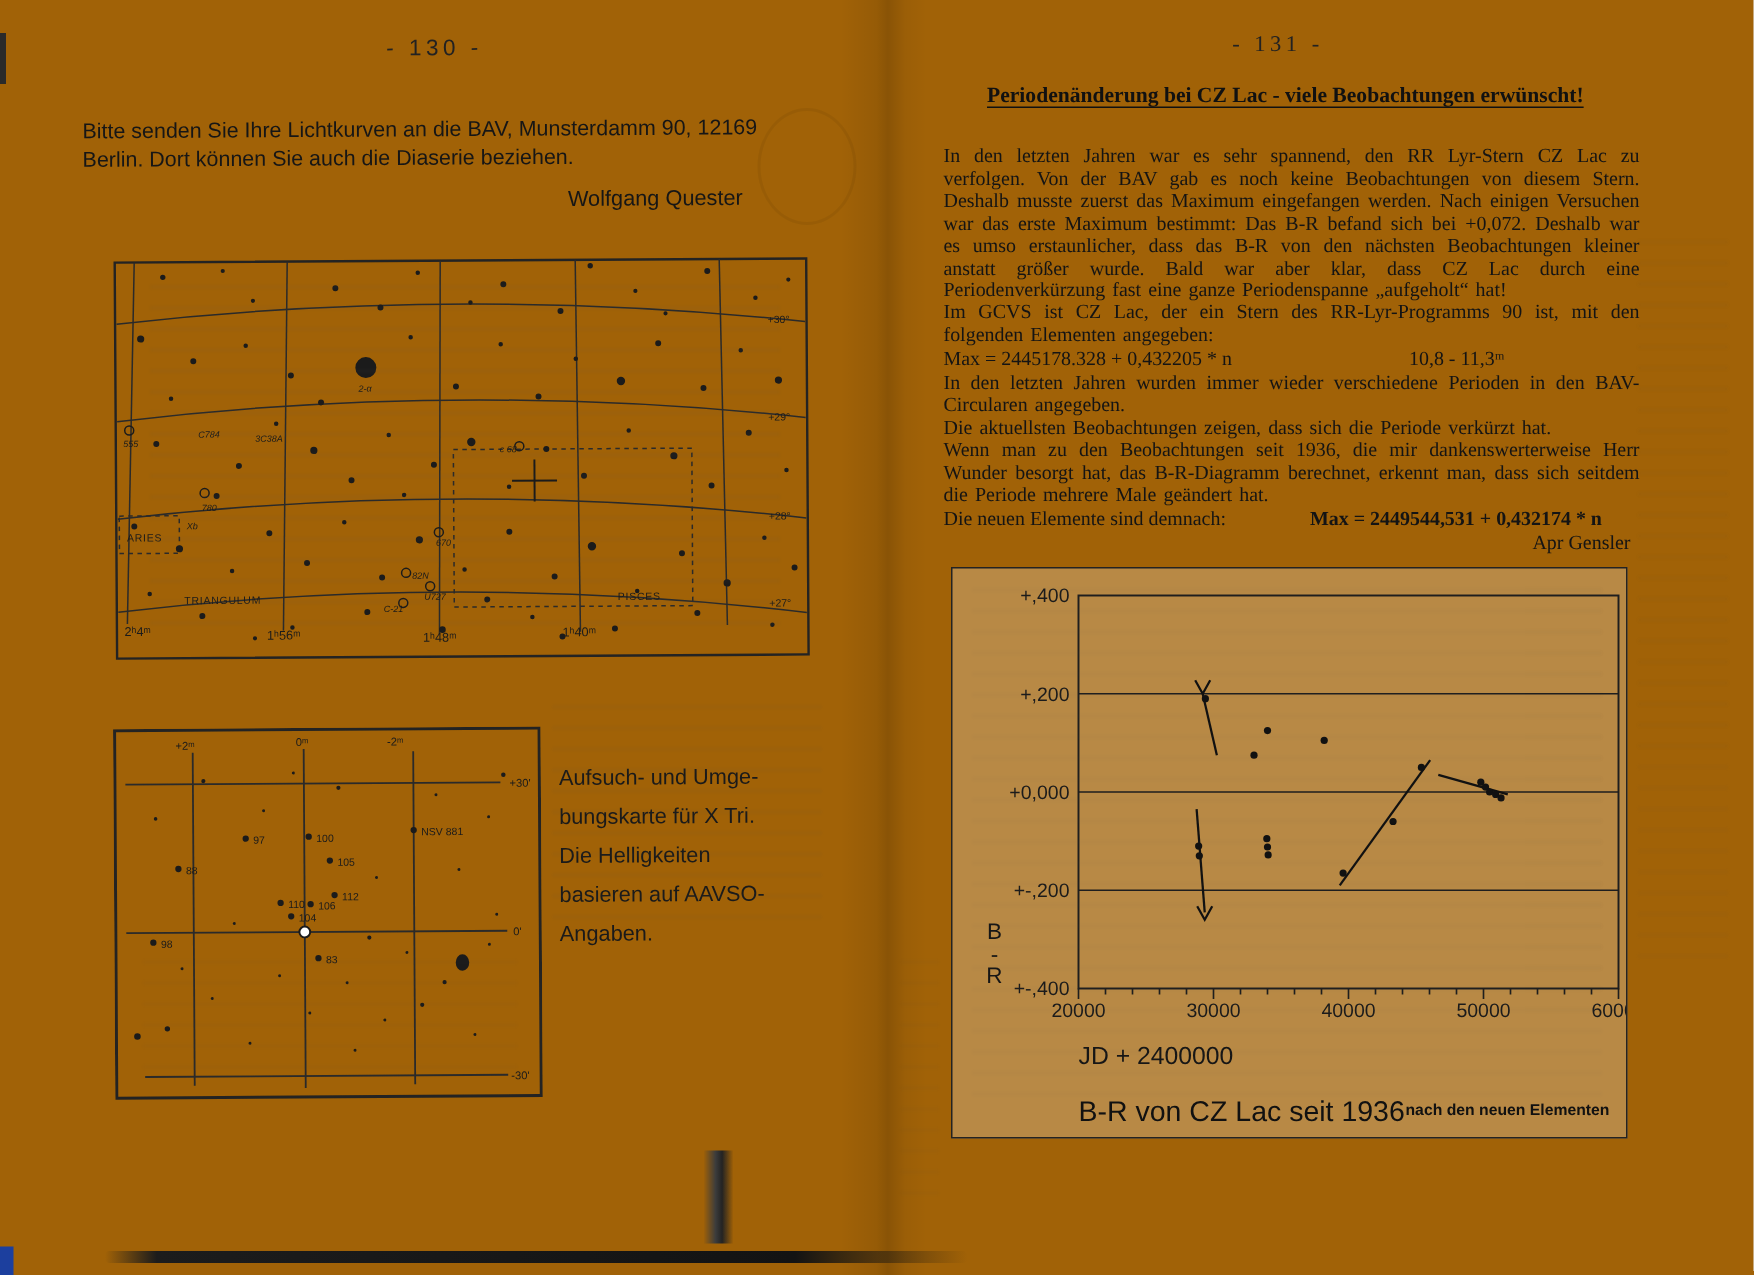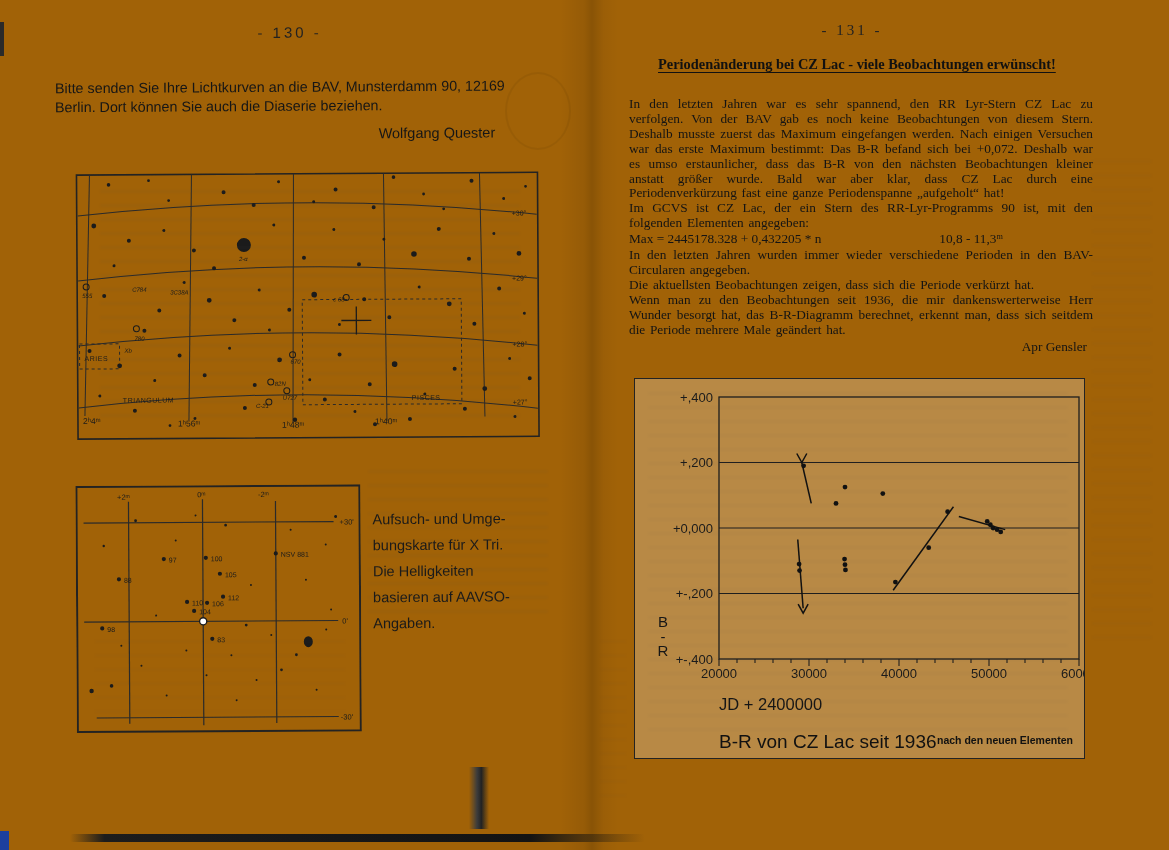--- a/index.html
+++ b/index.html
@@ -285,20 +285,24 @@
     <div class="abs textcol serif">
       <p>In den letzten Jahren war es sehr spannend, den RR Lyr-Stern CZ Lac zu verfolgen. Von der BAV gab es noch keine Beobachtungen von diesem Stern. Deshalb musste zuerst das Maximum eingefangen werden. Nach einigen Versuchen war das erste Maximum bestimmt: Das B-R befand sich bei +0,072. Deshalb war es umso erstaunlicher, dass das B-R von den nächsten Beobachtungen kleiner anstatt größer wurde. Bald war aber klar, dass CZ Lac durch eine Periodenverkürzung fast eine ganze Periodenspanne „aufgeholt“ hat!</p>
       <p>Im GCVS ist CZ Lac, der ein Stern des RR-Lyr-Programms 90 ist, mit den folgenden Elementen angegeben:</p>
       <div class="frow">
         <span>Max = 2445178.328 + 0,432205 * n</span>
         <span class="mag">10,8 - 11,3ᵐ</span>
       </div>
       <p>In den letzten Jahren wurden immer wieder verschiedene Perioden in den BAV-Circularen angegeben.</p>
       <p>Die aktuellsten Beobachtungen zeigen, dass sich die Periode verkürzt hat.</p>
       <p>Wenn man zu den Beobachtungen seit 1936, die mir dankenswerterweise Herr Wunder besorgt hat, das B-R-Diagramm berechnet, erkennt man, dass sich seitdem die Periode mehrere Male geändert hat.</p>
+      <div class="newrow">
+        <span>Die neuen Elemente sind demnach:</span>
+        <span class="newform">Max = 2449544,531 + 0,432174 * n</span>
+      </div>
       <div class="author-r">Apr Gensler</div>
     </div>
 
     <div class="abs figure">
       <svg id="brchart" width="449" height="379" viewBox="0 0 449 379">
         <rect x="84" y="18" width="360" height="262" fill="none" stroke="#1e1e1e" stroke-width="1.3"></rect>
         <g id="g-br-data">
             <line x1="84" y1="83.5" x2="444" y2="83.5" stroke="#1e1e1e" stroke-width="1.1"></line>
             <line x1="84" y1="149" x2="444" y2="149" stroke="#1e1e1e" stroke-width="1.1"></line>
             <line x1="84" y1="214.5" x2="444" y2="214.5" stroke="#1e1e1e" stroke-width="1.1"></line>

